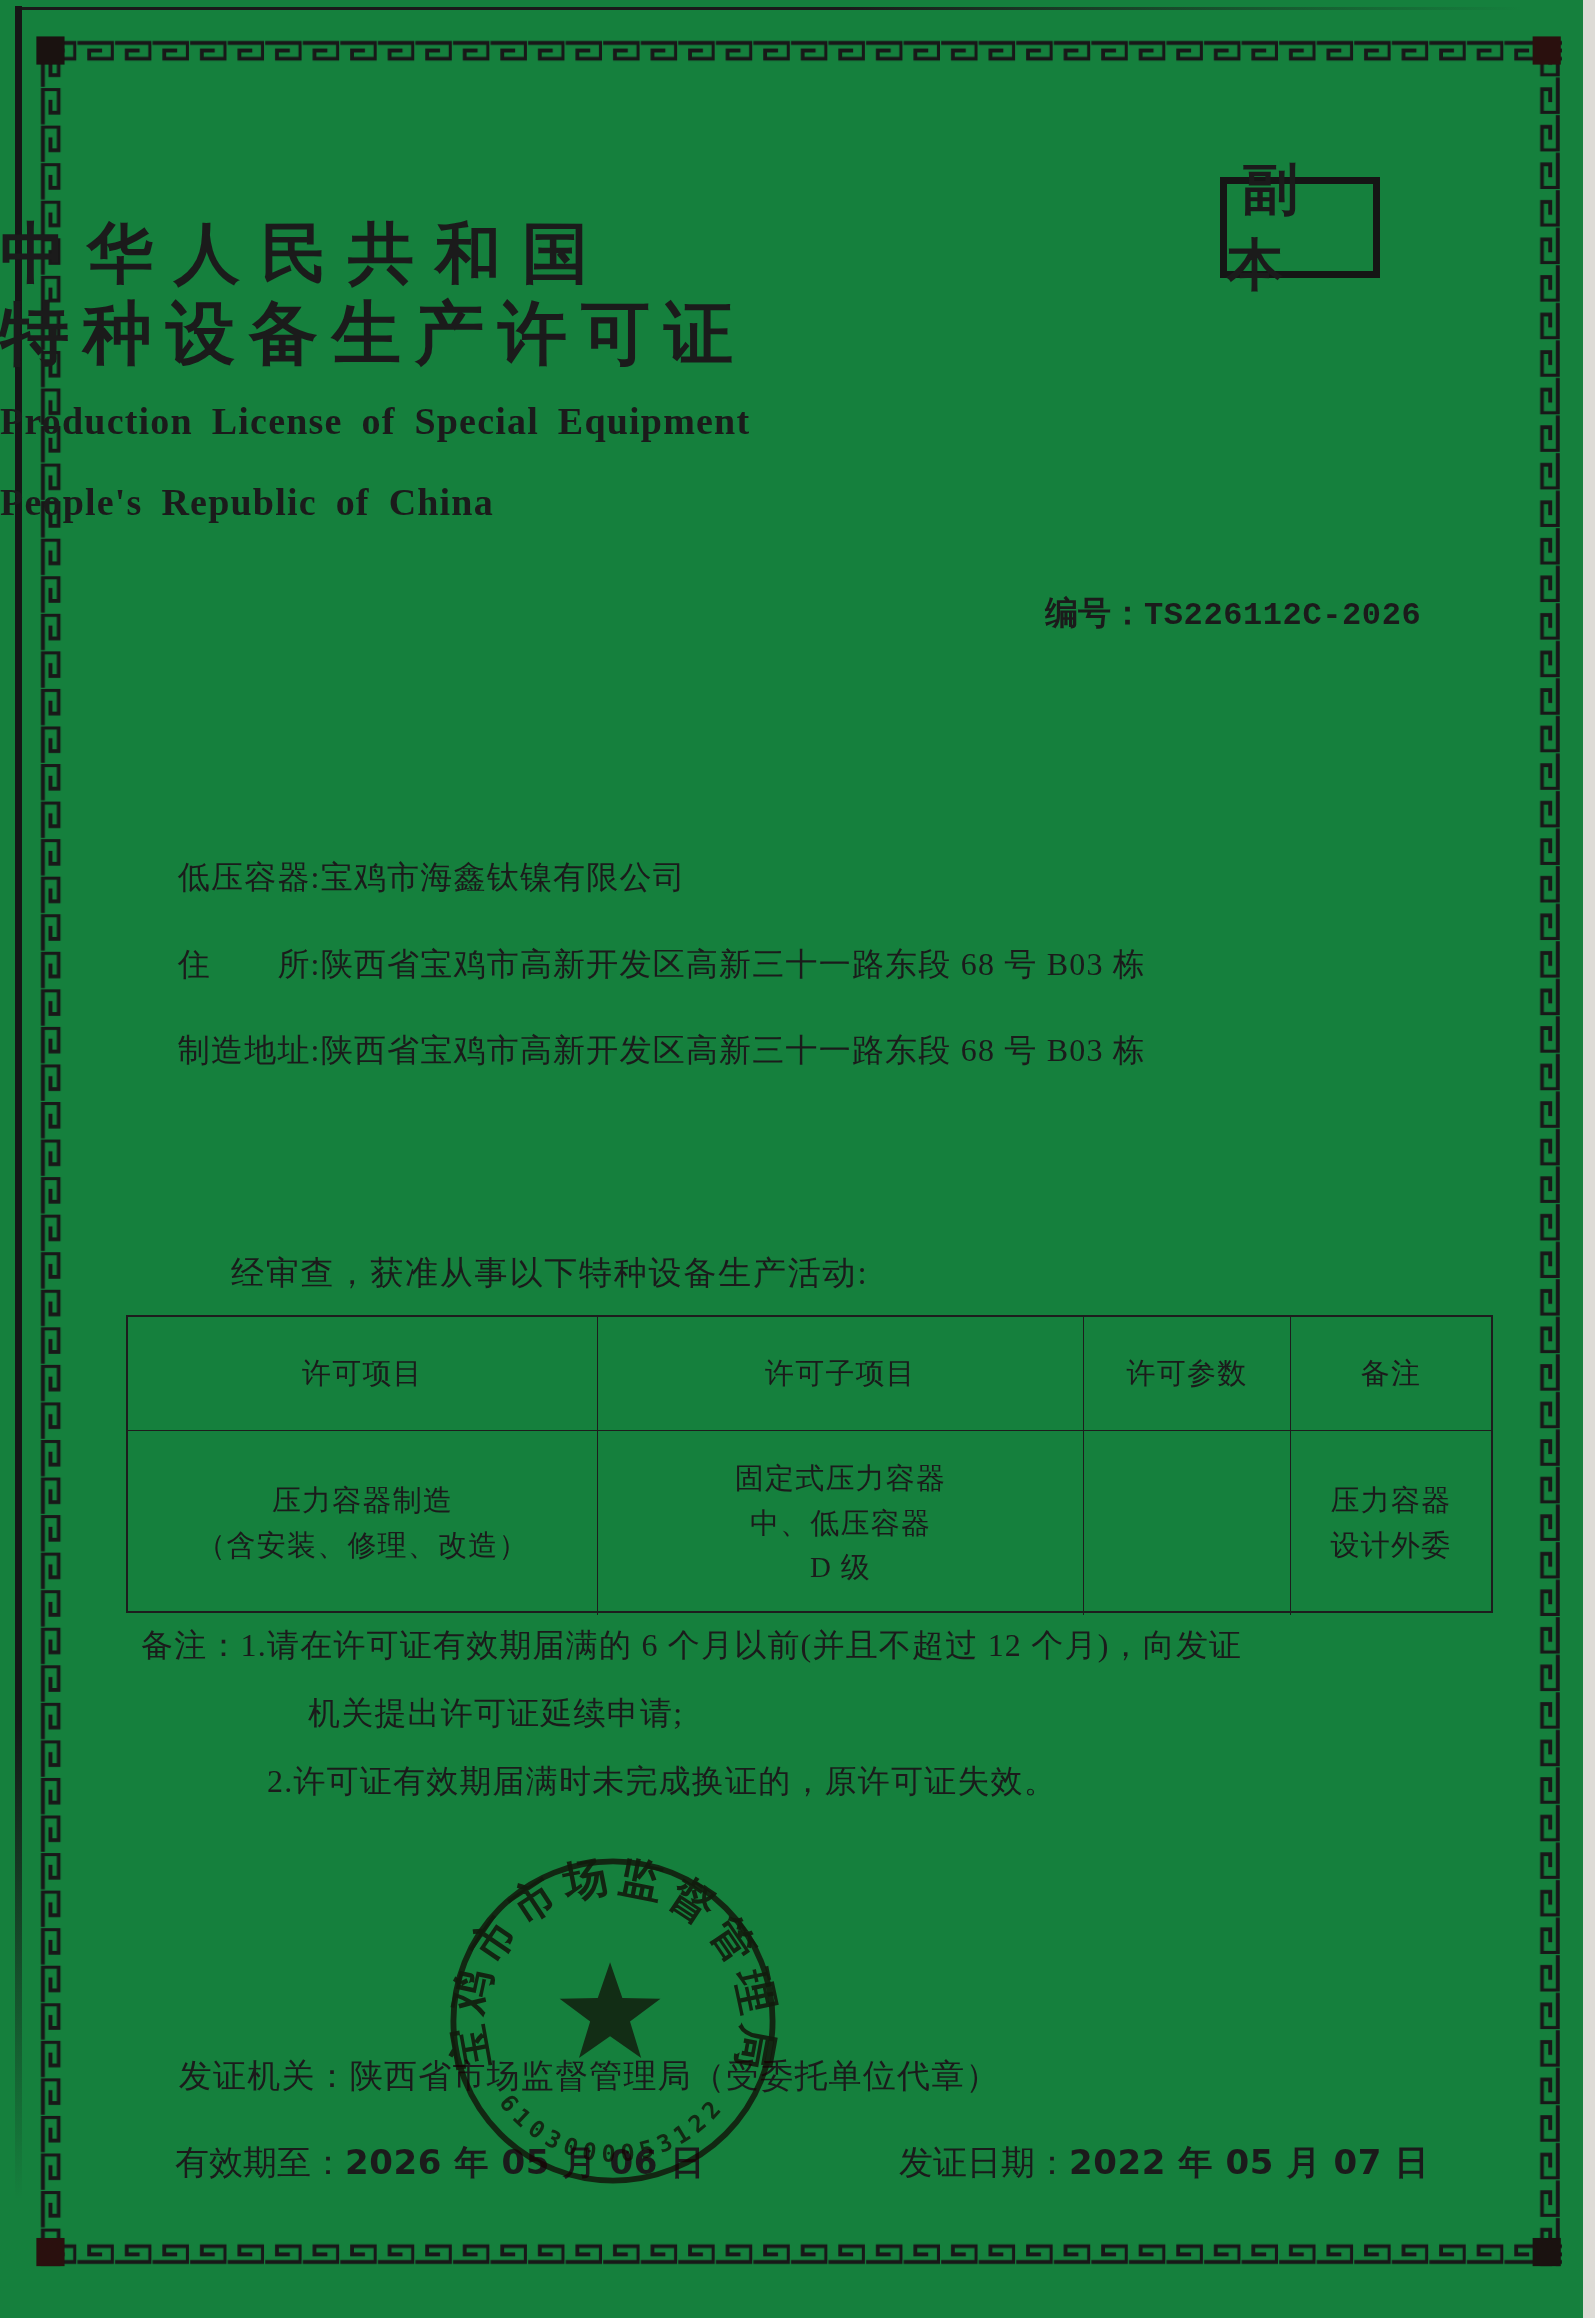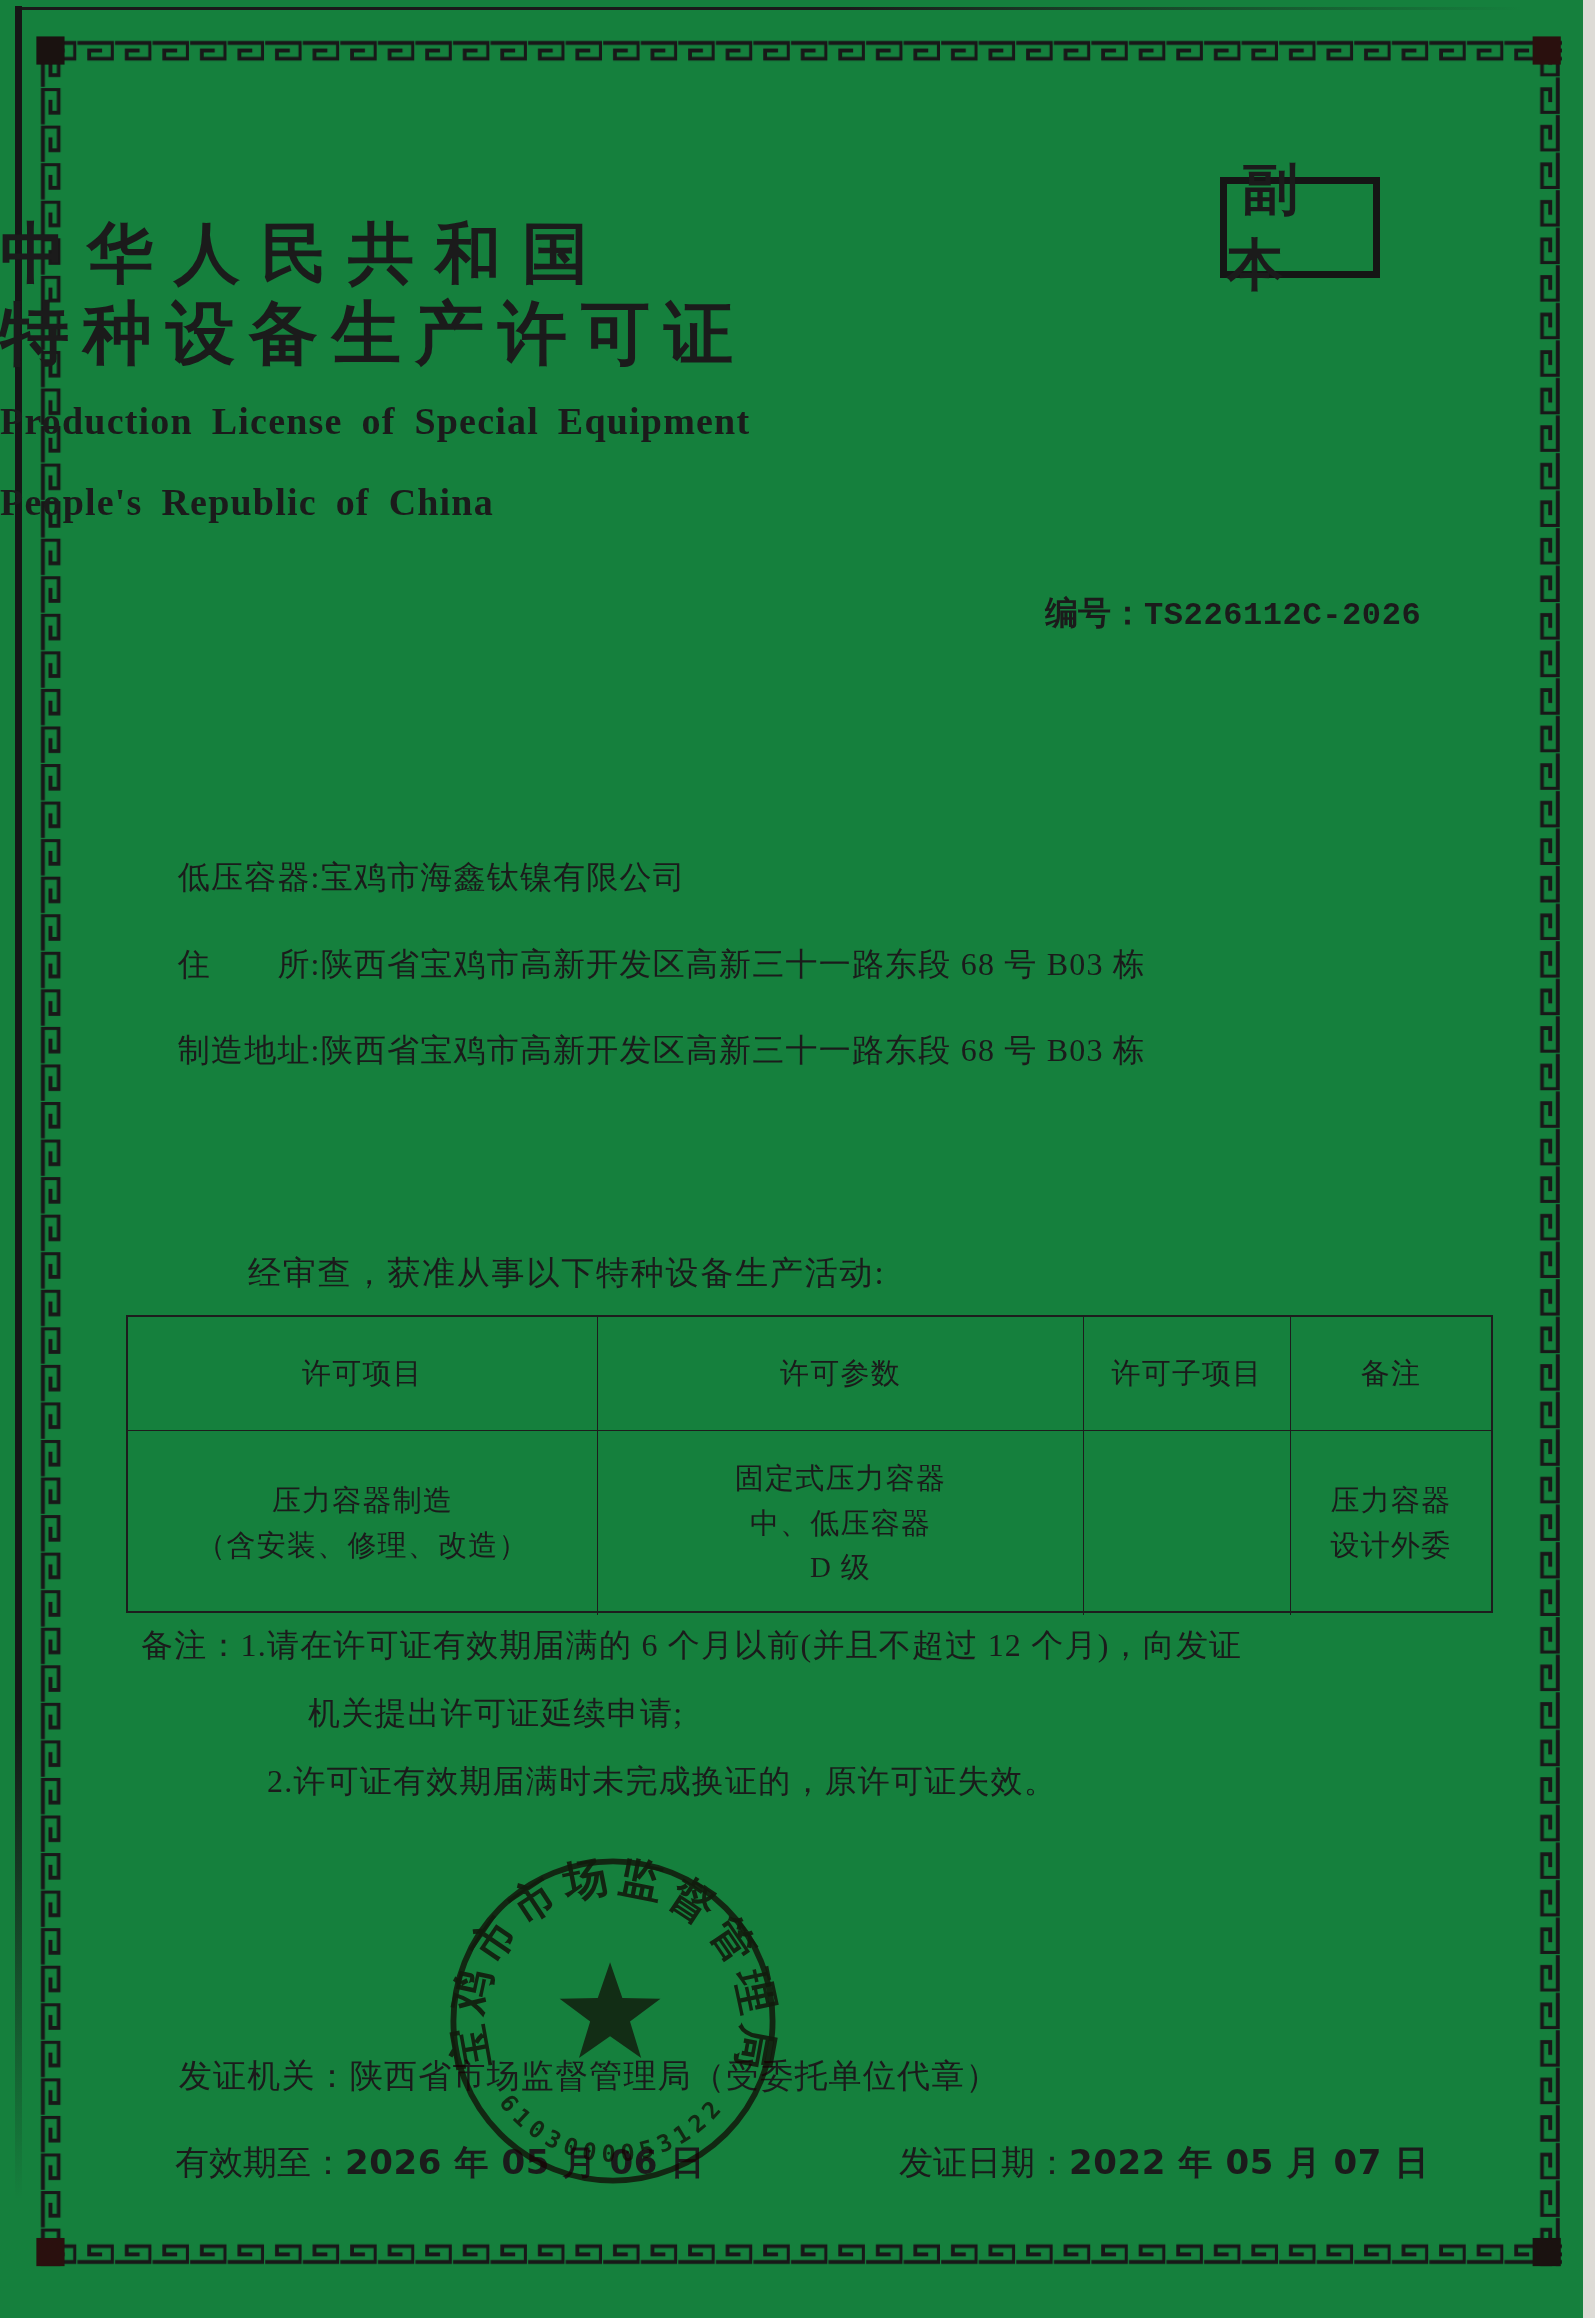--- a/index.html
+++ b/index.html
@@ -28,21 +28,21 @@
     border:7.6px solid #151515;box-sizing:border-box;
     display:flex;align-items:center;justify-content:center;
     font-size:56px;font-weight:700;letter-spacing:15.3px;text-indent:15.3px;
   }
   .serial-line{left:1012px;top:554px;font-size:33px;font-weight:600;white-space:pre;}
   .serial-no{font-family:"Liberation Mono", monospace;font-weight:700;font-size:32px;letter-spacing:0.6px;}
   .line{white-space:pre;font-size:32px;letter-spacing:1.2px;line-height:1.2;}
   .f-company{left:141px;top:820px;}
   .f-address{left:141px;top:907px;}
   .f-mfg{left:141px;top:993px;}
-  .intro{left:248px;top:1251px;font-size:33px;letter-spacing:1.8px;white-space:pre;}
+  .intro{left:231px;top:1251px;font-size:33px;letter-spacing:1.8px;white-space:pre;}
   .lic-table{
     left:126px;top:1315px;width:1367px;height:298px;
     border:2.3px solid #1d1d1d;box-sizing:border-box;
     display:grid;
     grid-template-columns:470px 486px 207px 200px;
     grid-template-rows:114px 184px;
   }
   .cell{
     border-right:1.8px solid #1d1d1d;border-bottom:1.8px solid #1d1d1d;
     display:flex;flex-direction:column;align-items:center;justify-content:center;
@@ -114,22 +114,22 @@
     <span>住　　所:</span><span>陕西省宝鸡市高新开发区高新三十一路东段 68 号 B03 栋</span>
   </div>
   <div class="abs line f-mfg">
     <span>制造地址:</span><span>陕西省宝鸡市高新开发区高新三十一路东段 68 号 B03 栋</span>
   </div>
 
   <div class="abs intro">经审查，获准从事以下特种设备生产活动:</div>
 
   <div class="abs lic-table">
     <div class="cell">许可项目</div>
+    <div class="cell">许可子项目</div>
     <div class="cell">许可参数</div>
-    <div class="cell">许可子项目</div>
     <div class="cell last-col">备注</div>
 
     <div class="cell last-row">
       <div>压力容器制造</div>
       <div>（含安装、修理、改造）</div>
     </div>
     <div class="cell last-row">
       <div>固定式压力容器</div>
       <div>中、低压容器</div>
       <div>D 级</div>

